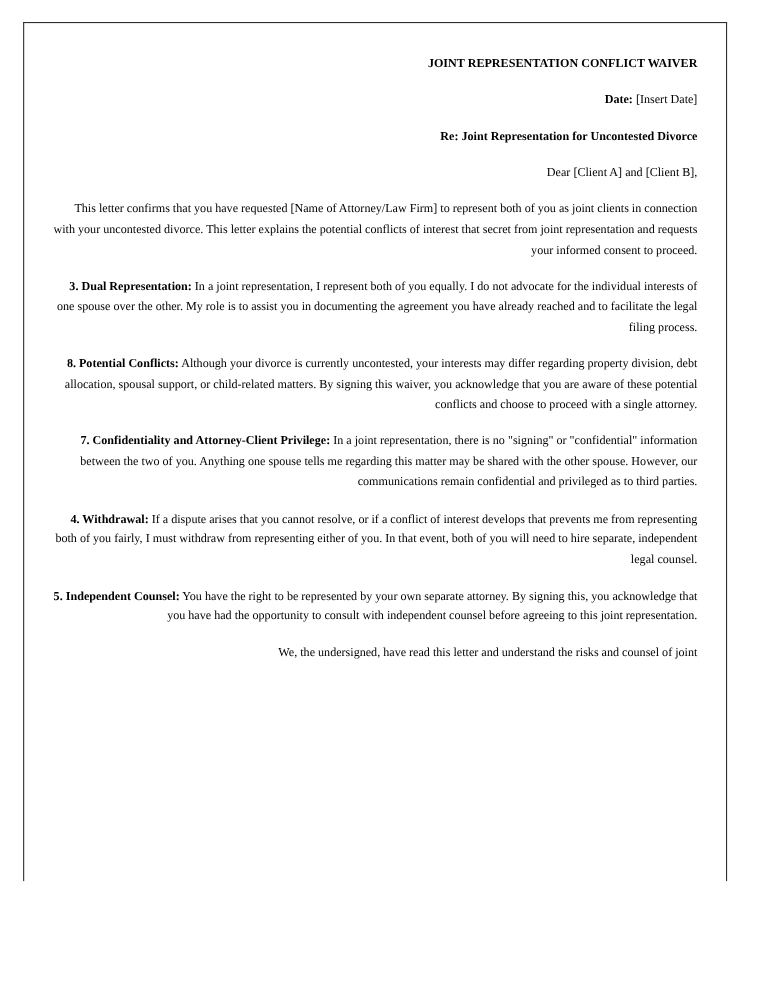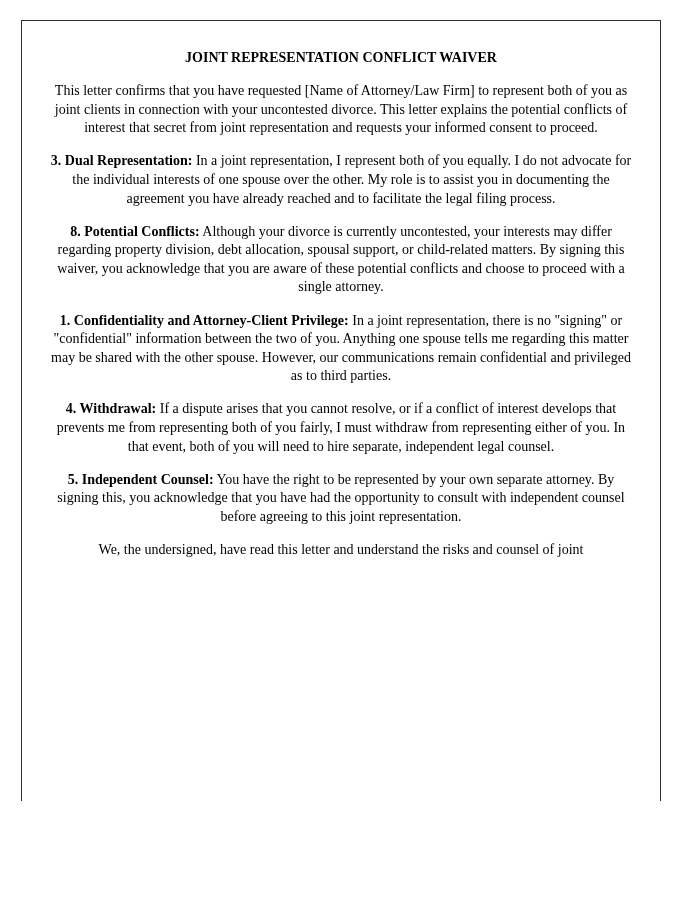--- a/index.html
+++ b/index.html
@@ -26,50 +26,53 @@
     height: 781px;
     box-sizing: border-box;
     border: 1px solid #2f2f2f;
     border-bottom: none;
     padding: 14px 26px 0 26px;
     overflow: hidden;
     background: #ffffff;
   }
   .letter-box p {
     margin: 14.5px 0;
-    font-size: 14px;
+    font-size: 11px;
     line-height: 18.6px;
-    text-align: center;
+    text-align: right;
   }
   .letter-box p:first-child {
     margin-top: 14px;
   }
   .bold, strong {
     font-weight: bold;
   }
 </style>
 </head>
 <body>
 
 <div class="page">
   <div class="letter-box">
 
     <p class="bold">JOINT REPRESENTATION CONFLICT WAIVER</p>
 
+    <p><strong>Date:</strong><span> [Insert Date]</span></p>
 
 
+    <p class="bold">Re: Joint Representation for Uncontested Divorce</p>
 
+    <p>Dear [Client A] and [Client B],</p>
 
     <p>This letter confirms that you have requested [Name of Attorney/Law Firm] to represent both of you as joint clients in connection with your uncontested divorce. This letter explains the potential conflicts of interest that secret from joint representation and requests your informed consent to proceed.</p>
 
     <p><strong>3. Dual Representation:</strong><span> In a joint representation, I represent both of you equally. I do not advocate for the individual interests of one spouse over the other. My role is to assist you in documenting the agreement you have already reached and to facilitate the legal filing process.</span></p>
 
     <p><strong>8. Potential Conflicts:</strong><span> Although your divorce is currently uncontested, your interests may differ regarding property division, debt allocation, spousal support, or child-related matters. By signing this waiver, you acknowledge that you are aware of these potential conflicts and choose to proceed with a single attorney.</span></p>
 
-    <p><strong>1. Confidentiality and Attorney-Client Privilege:</strong><span> In a joint representation, there is no "signing" or "confidential" information between the two of you. Anything one spouse tells me regarding this matter may be shared with the other spouse. However, our communications remain confidential and privileged as to third parties.</span></p>
+    <p><strong>7. Confidentiality and Attorney-Client Privilege:</strong><span> In a joint representation, there is no "signing" or "confidential" information between the two of you. Anything one spouse tells me regarding this matter may be shared with the other spouse. However, our communications remain confidential and privileged as to third parties.</span></p>
 
     <p><strong>4. Withdrawal:</strong><span> If a dispute arises that you cannot resolve, or if a conflict of interest develops that prevents me from representing both of you fairly, I must withdraw from representing either of you. In that event, both of you will need to hire separate, independent legal counsel.</span></p>
 
     <p><strong>5. Independent Counsel:</strong><span> You have the right to be represented by your own separate attorney. By signing this, you acknowledge that you have had the opportunity to consult with independent counsel before agreeing to this joint representation.</span></p>
 
 
     <p>We, the undersigned, have read this letter and understand the risks and counsel of joint</p>
 
   </div>
 </div>

